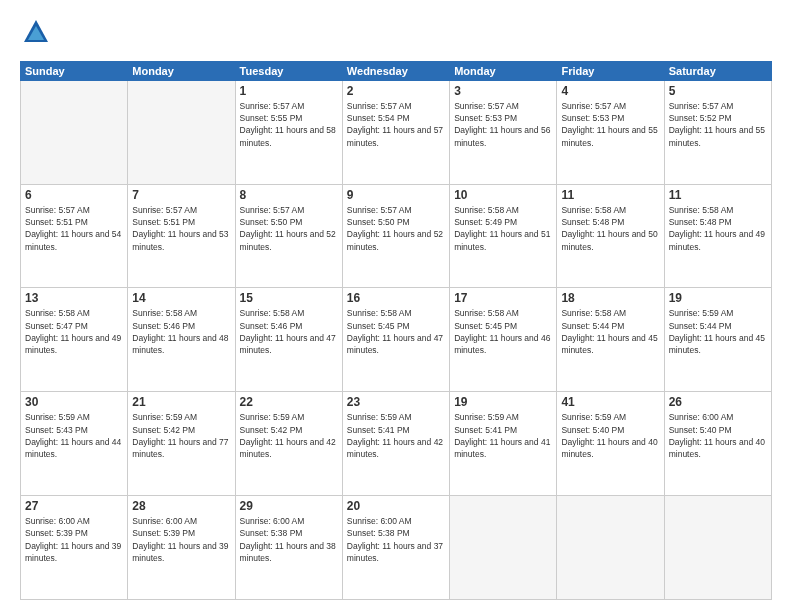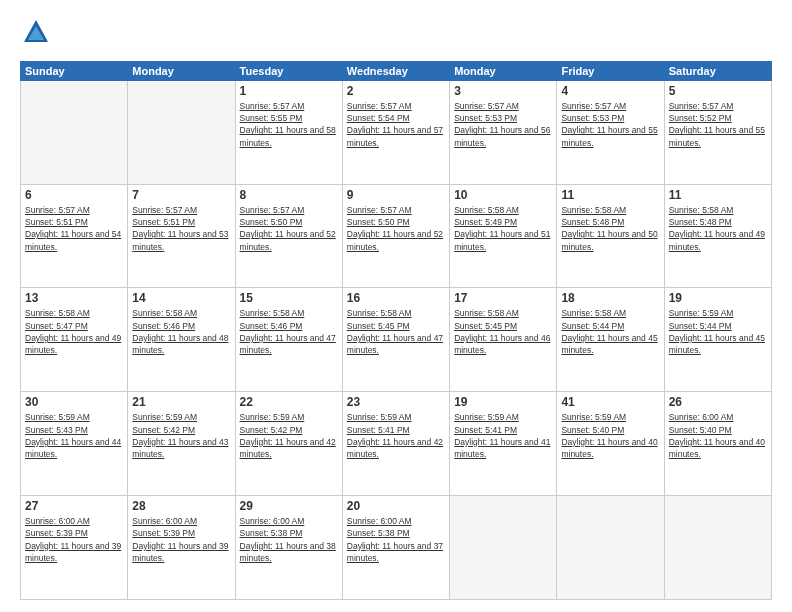--- a/index.html
+++ b/index.html
@@ -83,21 +83,20 @@
       font-size: 12px;
       font-weight: bold;
       color: #333;
       display: block;
       margin-bottom: 2px;
     }
     .day-info {
       line-height: 1.45;
       font-size: 8.5px;
       color: #333;
-      text-decoration: underline;
     }
   </style>
 </head>
 <body>
 
 <div class="page">
   <div class="header">
     <div class="logo">
       <div>
         <div class="logo-text">
@@ -297,21 +296,21 @@
           <span>Sunrise: 5:59 AM</span><br>
           <span>Sunset: 5:43 PM</span><br>
           <span>Daylight: 11 hours and 44 minutes.</span>
         </div>
       </td>
           <td>
         <span class="day-num">21</span>
         <div class="day-info">
           <span>Sunrise: 5:59 AM</span><br>
           <span>Sunset: 5:42 PM</span><br>
-          <span>Daylight: 11 hours and 43 minutes.</span>
+          <span>Daylight: 11 hours and 77 minutes.</span>
         </div>
       </td>
           <td>
         <span class="day-num">22</span>
         <div class="day-info">
           <span>Sunrise: 5:59 AM</span><br>
           <span>Sunset: 5:42 PM</span><br>
           <span>Daylight: 11 hours and 42 minutes.</span>
         </div>
       </td>

